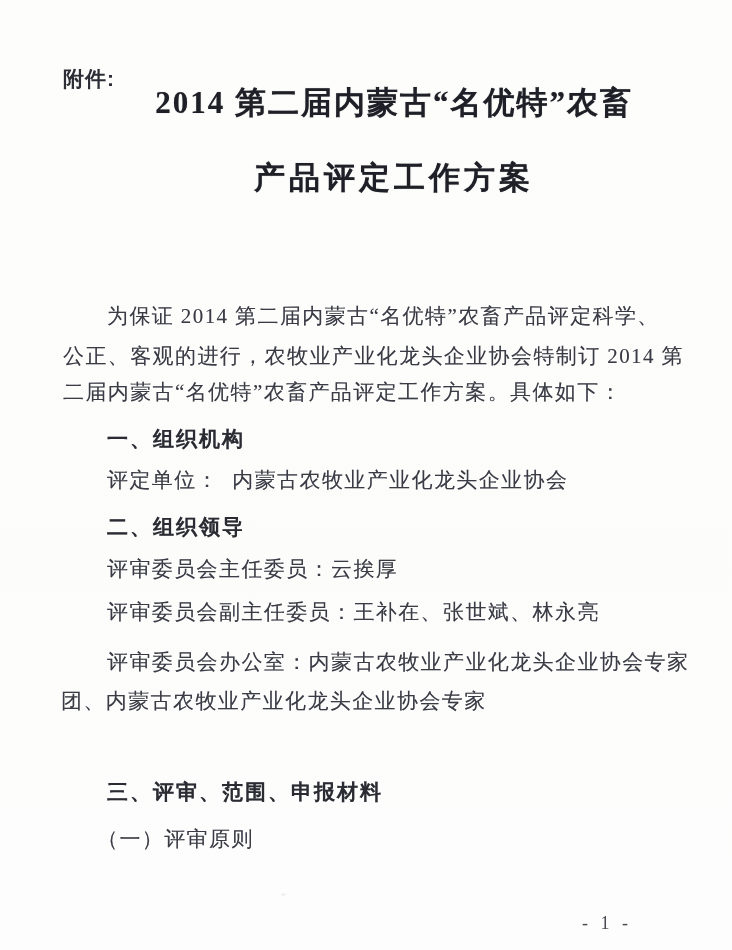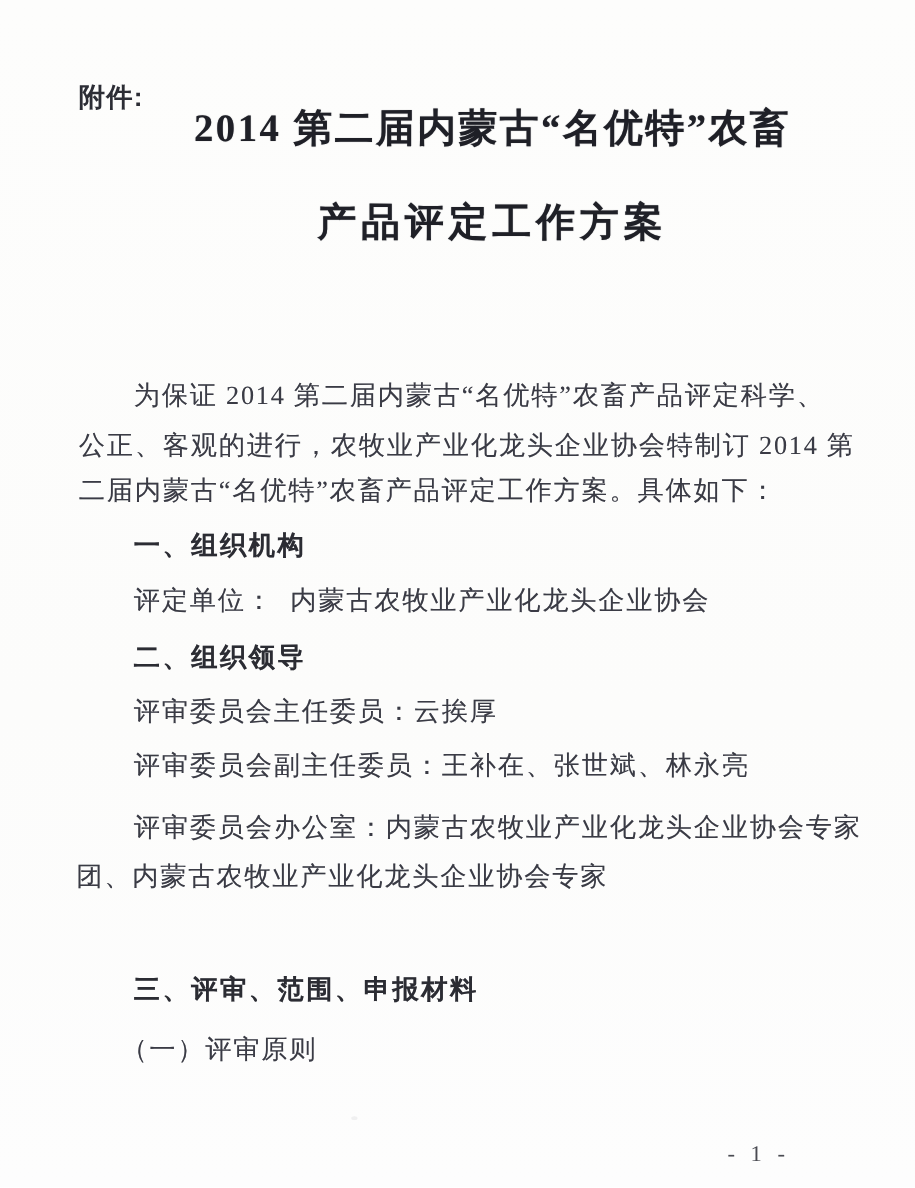--- a/index.html
+++ b/index.html
@@ -83,21 +83,21 @@
   <div class="doc-title" style="top: 82px;">2014 第二届内蒙古“名优特”农畜</div>
 
   <div class="doc-title" style="top: 157px; letter-spacing: 4px;">产品评定工作方案</div>
 
   <div class="line body-text" style="top: 303px; left: 107px;">为保证 2014 第二届内蒙古“名优特”农畜产品评定科学、</div>
 
   <div class="line body-text" style="top: 343px; left: 63px;">公正、客观的进行，农牧业产业化龙头企业协会特制订 2014 第</div>
 
   <div class="line body-text" style="top: 379px; left: 63px;">二届内蒙古“名优特”农畜产品评定工作方案。具体如下：</div>
 
-  <div class="line heading" style="top: 426px; left: 107px; font-family: Liberation Mono, monospace;">一、组织机构</div>
+  <div class="line heading" style="top: 426px; left: 107px;">一、组织机构</div>
 
   <div class="line body-text" style="top: 467px; left: 107px; text-align: center;">评定单位：  内蒙古农牧业产业化龙头企业协会</div>
 
   <div class="line heading" style="top: 514px; left: 107px;">二、组织领导</div>
 
   <div class="line body-text" style="top: 556px; left: 107px;">评审委员会主任委员：云挨厚</div>
 
   <div class="line body-text" style="top: 599px; left: 107px;">评审委员会副主任委员：王补在、张世斌、林永亮</div>
 
   <div class="line body-text" style="top: 649px; left: 107px;">评审委员会办公室：内蒙古农牧业产业化龙头企业协会专家</div>

